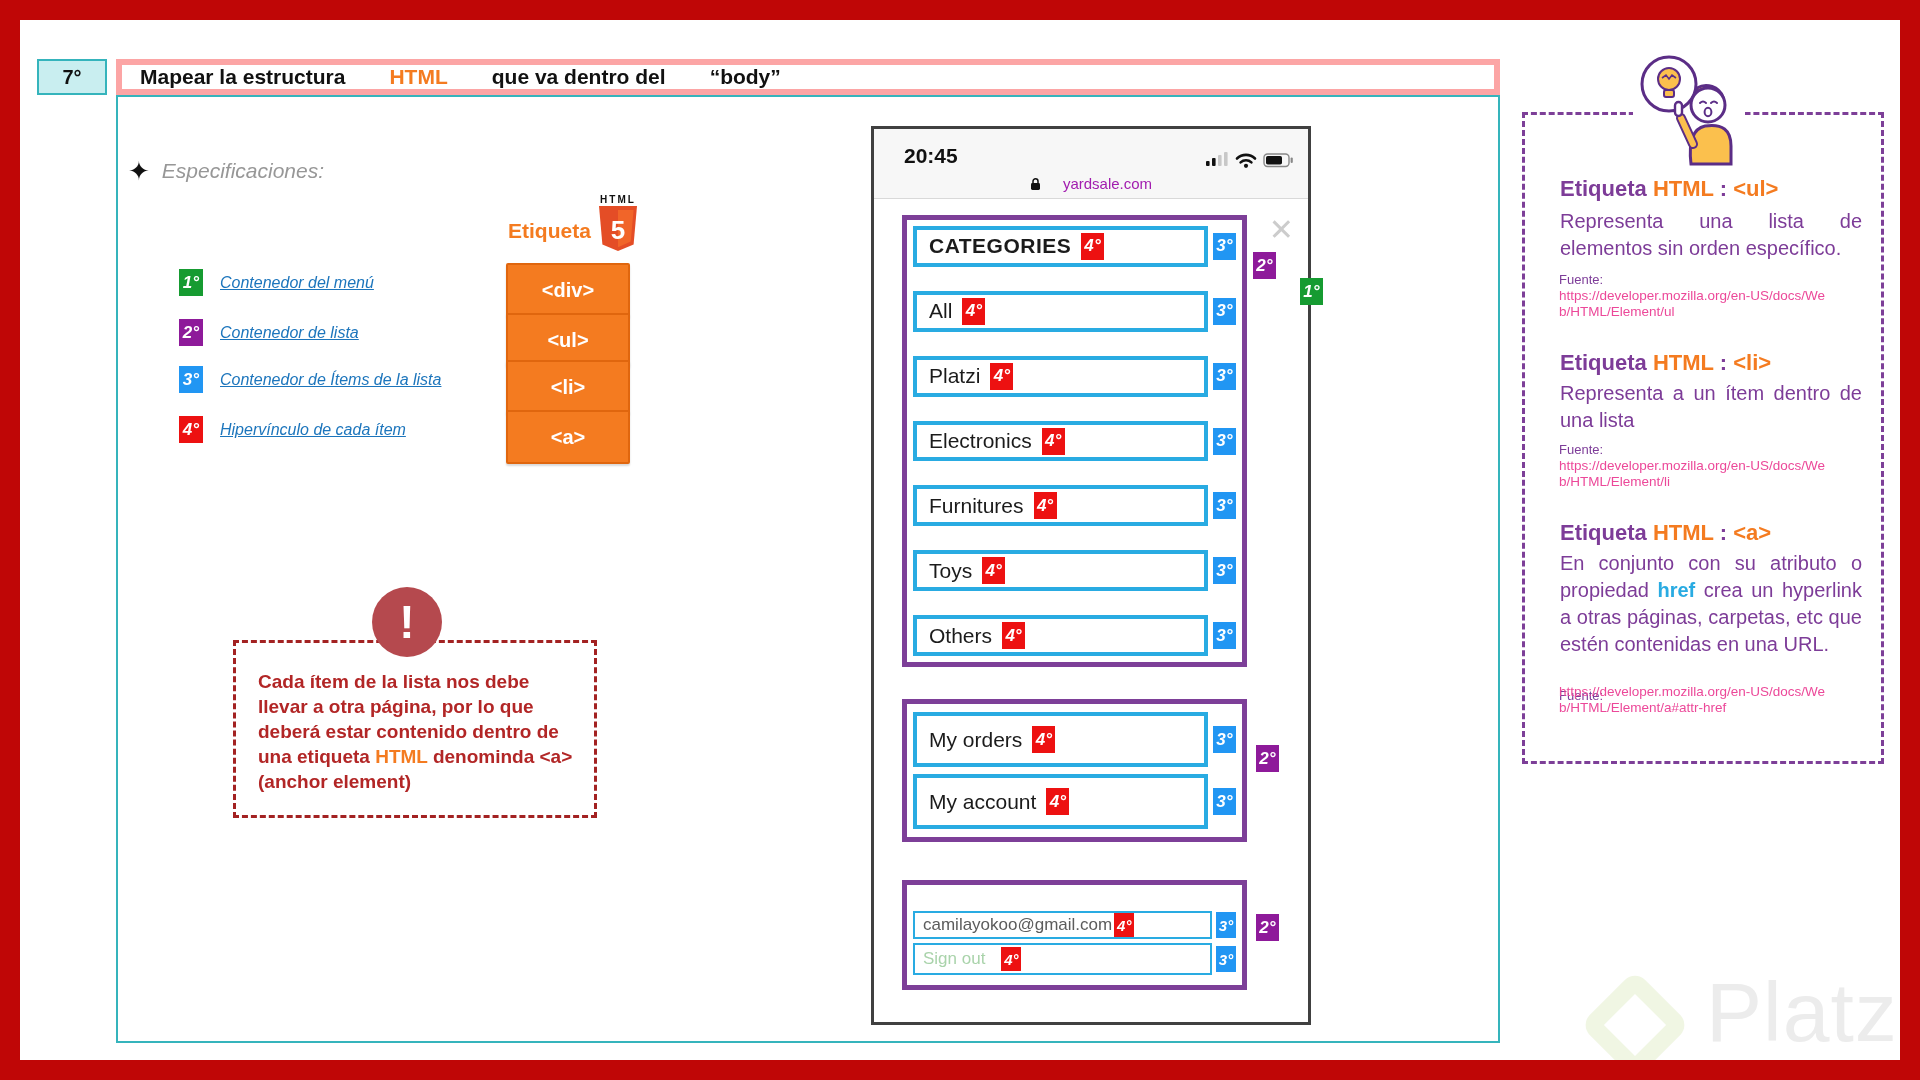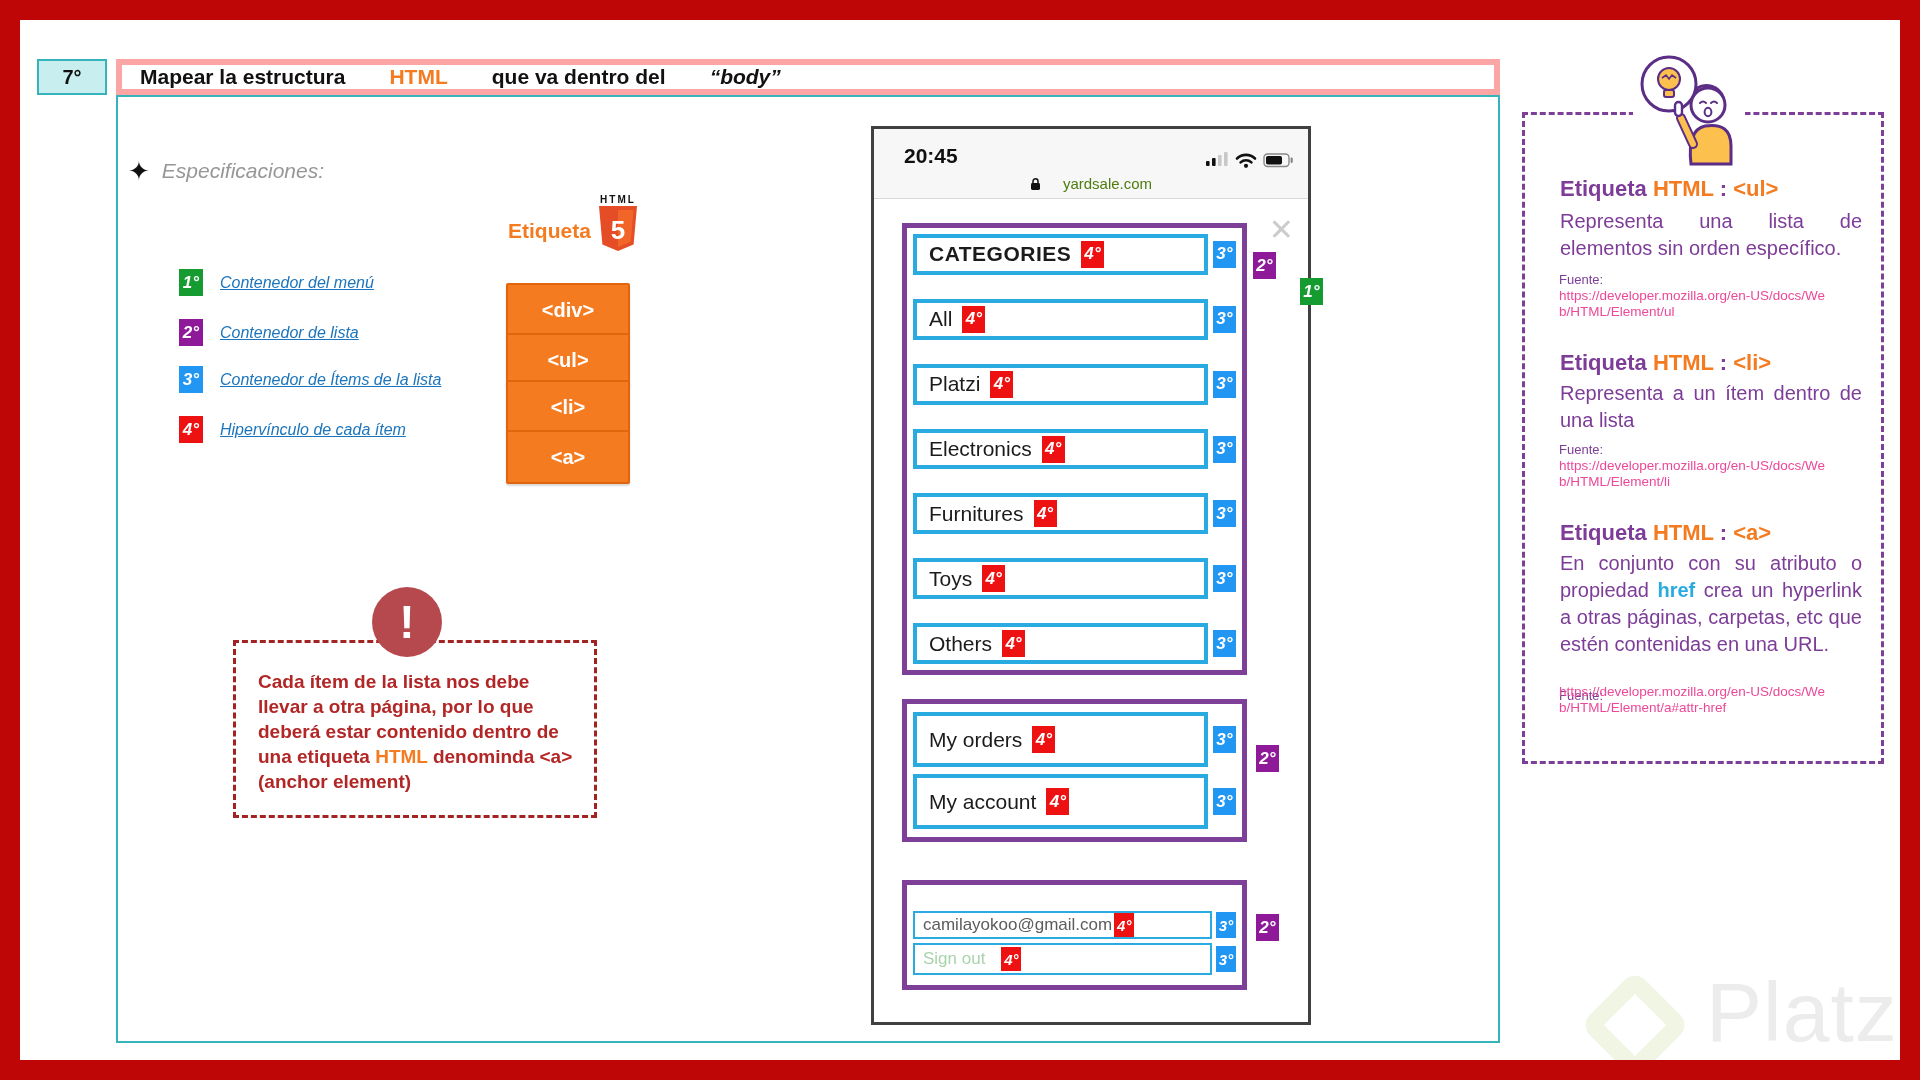--- a/index.html
+++ b/index.html
@@ -8,65 +8,65 @@
   .frame{position:absolute;inset:0;border:20px solid #bf0606;pointer-events:none;z-index:60;}
 
   
   .step-cell{position:absolute;left:37px;top:59px;width:70px;height:36px;background:#c9eef0;
              border:2px solid #35b4bc;box-sizing:border-box;display:flex;align-items:center;
              justify-content:center;font-weight:bold;font-size:20px;}
   .title-cell{position:absolute;left:116px;top:59px;width:1384px;height:36px;border:6px solid #fca5a5;
               box-sizing:border-box;display:flex;align-items:center;padding-left:18px;
               font-size:21px;font-weight:bold;gap:38px;}
   .title-cell .hl{color:#f47b20;margin:0 6px;}
-  .title-cell .emph{font-style:italic;margin-left:6px;}
+  .title-cell .emph{margin-left:6px;}
   .content-box{position:absolute;left:116px;top:95px;width:1384px;height:948px;
                border:2px solid #35b4bc;box-sizing:border-box;}
 
   
   .specs-heading{position:absolute;left:128px;top:158px;display:flex;align-items:center;gap:12px;}
   .sparkle{font-size:26px;color:#111;line-height:1;}
   .specs-heading .txt{font-size:21px;font-style:italic;color:#979797;}
   .badge{display:flex;align-items:center;justify-content:center;color:#fff;
          font-style:italic;font-weight:bold;font-size:17px;width:23px;height:27px;box-sizing:border-box;}
   .bg-green{background:#169b31;} .bg-purple{background:#8e1a9a;}
   .bg-blue{background:#2196f3;} .bg-red{background:#ed1111;}
   .legend-row{position:absolute;left:179px;display:flex;align-items:center;}
   .legend-row .badge{width:24px;}
   .legend-row .lbl{margin-left:17px;font-size:16px;font-style:italic;font-weight:500;color:#1c75bc;text-decoration:underline;}
   .etiqueta-heading{position:absolute;left:508px;top:219px;font-size:21px;font-weight:bold;color:#f47b20;}
   .html5-logo{position:absolute;left:597px;top:194px;width:42px;text-align:center;}
   .html5-logo .word{font-size:10px;font-weight:bold;letter-spacing:2px;color:#111;display:block;margin-bottom:1px;}
   .tag-btn{position:absolute;left:506px;width:124px;height:54px;background:#f47b20;border:2px solid #e0660e;
            box-sizing:border-box;color:#fff;font-weight:bold;font-size:20px;display:flex;align-items:center;
-           justify-content:center;border-radius:2px;box-shadow:0 2px 2px rgba(0,0,0,0.15);margin-top:20px;}
+           justify-content:center;border-radius:2px;box-shadow:0 2px 2px rgba(0,0,0,0.15);}
 
   
   .warn-circle{position:absolute;left:372px;top:587px;width:70px;height:70px;border-radius:50%;
                background:#b5494e;display:flex;align-items:center;justify-content:center;
                color:#fff;font-size:46px;font-weight:bold;z-index:5;}
   .warn-box{position:absolute;left:233px;top:640px;width:364px;height:178px;border:3px dashed #a32222;
             box-sizing:border-box;padding:26px 18px 0 22px;font-size:19px;font-weight:bold;
             color:#b22626;line-height:25px;}
   .warn-box .hl{color:#f47b20;}
 
   
   .phone{position:absolute;left:871px;top:126px;width:440px;height:899px;border:3px solid #404040;
          box-sizing:border-box;background:#fff;}
   .statusbar{position:absolute;left:0;top:0;width:100%;height:70px;background:#f7f7f7;
              border-bottom:1px solid #d9d9d9;box-sizing:border-box;}
   .status-time{position:absolute;left:30px;top:15px;font-size:21px;font-weight:bold;}
   .status-icons{position:absolute;right:14px;top:20px;}
   .address-bar{position:absolute;left:0;right:0;bottom:6px;display:flex;align-items:center;
-               justify-content:center;gap:22px;font-size:15px;color:#4d7c0f;}
+               justify-content:center;gap:22px;font-size:15px;color:#a21caf;}
   .close-x{position:absolute;right:14px;top:86px;font-size:30px;font-weight:300;color:#ccc;line-height:1;}
 
   .pbox{position:absolute;left:28px;width:345px;border:5px solid #7d3f98;box-sizing:border-box;
         display:flex;flex-direction:column;background:#fff;}
-  .sec1{top:94px;height:452px;padding:6px;gap:24px;}
+  .sec1{top:86px;height:452px;padding:6px;gap:24px;}
   .sec2{top:570px;height:143px;padding:8px 6px;gap:7px;}
   .sec3{top:751px;height:110px;padding:26px 6px 12px;gap:4px;}
   .menu-row{display:flex;align-items:center;flex:1;min-height:0;}
   .item-box{flex:1;height:100%;border:4px solid #29abe2;box-sizing:border-box;background:#fff;
             display:flex;align-items:center;padding-left:12px;font-size:21px;color:#1b1b1b;}
   .item-box.caps{font-weight:bold;letter-spacing:0.5px;}
   .menu-row .b4{margin-left:10px;}
   .menu-row .b3{margin-left:5px;flex:none;}
   .footer-row{display:flex;align-items:center;}
   .footer-box{flex:1;border:2px solid #29abe2;box-sizing:border-box;background:#fff;display:flex;

